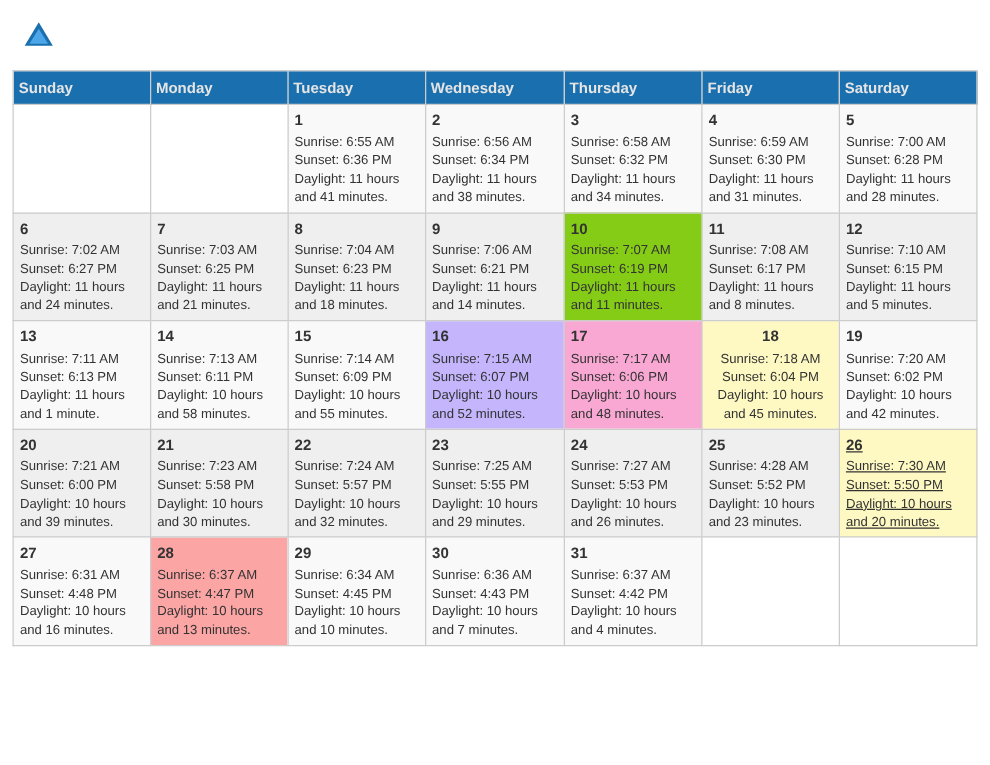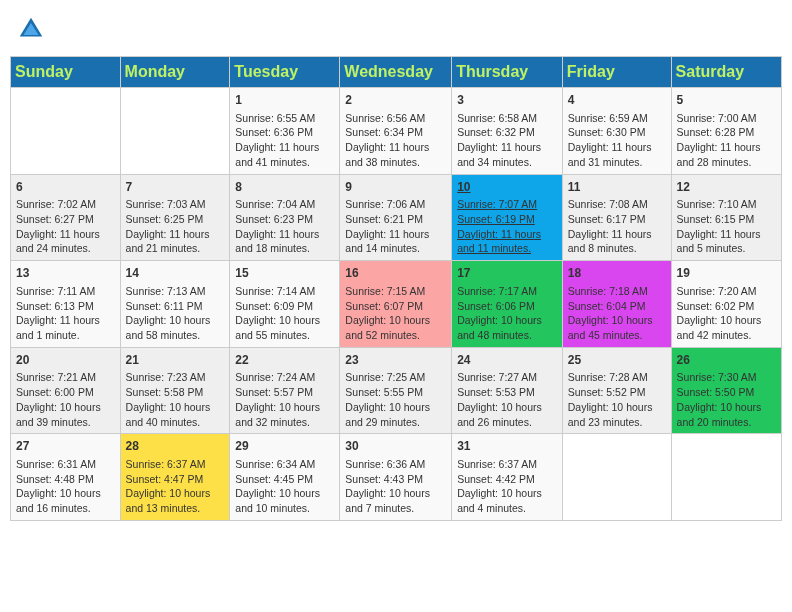--- a/index.html
+++ b/index.html
@@ -47,24 +47,24 @@
       font-size: 15px;
       color: #555;
     }
     table {
       width: 100%;
       border-collapse: collapse;
       font-size: 11px;
     }
     thead tr th {
       background: #1a6faf;
-      color: #bef264;
+      color: #e5e5e5;
       padding: 6px 4px;
       text-align: left;
-      font-size: 16px;
+      font-size: 12px;
       font-weight: bold;
       border: 1px solid #ccc;
     }
     tbody tr td {
       border: 1px solid #ccc;
       vertical-align: top;
       padding: 4px 5px;
       height: 80px;
       width: 113px;
       color: #333;
@@ -172,21 +172,21 @@
           <div>Sunrise: 7:04 AM</div>
           <div>Sunset: 6:23 PM</div>
           <div>Daylight: 11 hours and 18 minutes.</div>
         </td>
         <td style="background: rgb(239, 239, 239);">
           <span class="day-num">9</span>
           <div>Sunrise: 7:06 AM</div>
           <div>Sunset: 6:21 PM</div>
           <div>Daylight: 11 hours and 14 minutes.</div>
         </td>
-        <td style="background: #0ea5e9; text-decoration: underline;">
+        <td style="background: #84cc16;">
           <span class="day-num">10</span>
           <div>Sunrise: 7:07 AM</div>
           <div>Sunset: 6:19 PM</div>
           <div>Daylight: 11 hours and 11 minutes.</div>
         </td>
         <td style="background: rgb(239, 239, 239);">
           <span class="day-num">11</span>
           <div>Sunrise: 7:08 AM</div>
           <div>Sunset: 6:17 PM</div>
           <div>Daylight: 11 hours and 8 minutes.</div>
@@ -210,33 +210,33 @@
           <div>Sunrise: 7:13 AM</div>
           <div>Sunset: 6:11 PM</div>
           <div>Daylight: 10 hours and 58 minutes.</div>
         </td>
         <td style="background: rgb(249, 249, 249);">
           <span class="day-num">15</span>
           <div>Sunrise: 7:14 AM</div>
           <div>Sunset: 6:09 PM</div>
           <div>Daylight: 10 hours and 55 minutes.</div>
         </td>
-        <td style="background: #fca5a5; margin-left: 48px;">
+        <td style="background: #c4b5fd; margin-left: 48px;">
           <span class="day-num">16</span>
           <div>Sunrise: 7:15 AM</div>
           <div>Sunset: 6:07 PM</div>
           <div>Daylight: 10 hours and 52 minutes.</div>
         </td>
-        <td style="background: #22c55e;">
+        <td style="background: #f9a8d4;">
           <span class="day-num">17</span>
           <div>Sunrise: 7:17 AM</div>
           <div>Sunset: 6:06 PM</div>
           <div>Daylight: 10 hours and 48 minutes.</div>
         </td>
-        <td style="background: #d946ef;">
+        <td style="background: #fef9c3; text-align: center;">
           <span class="day-num">18</span>
           <div>Sunrise: 7:18 AM</div>
           <div>Sunset: 6:04 PM</div>
           <div>Daylight: 10 hours and 45 minutes.</div>
         </td>
         <td style="background: rgb(249, 249, 249);">
           <span class="day-num">19</span>
           <div>Sunrise: 7:20 AM</div>
           <div>Sunset: 6:02 PM</div>
           <div>Daylight: 10 hours and 42 minutes.</div>
@@ -246,21 +246,21 @@
         <td style="background: rgb(239, 239, 239);">
           <span class="day-num">20</span>
           <div>Sunrise: 7:21 AM</div>
           <div>Sunset: 6:00 PM</div>
           <div>Daylight: 10 hours and 39 minutes.</div>
         </td>
         <td style="background: rgb(239, 239, 239);">
           <span class="day-num">21</span>
           <div>Sunrise: 7:23 AM</div>
           <div>Sunset: 5:58 PM</div>
-          <div>Daylight: 10 hours and 40 minutes.</div>
+          <div>Daylight: 10 hours and 30 minutes.</div>
         </td>
         <td style="background: rgb(239, 239, 239); margin-top: 16px;">
           <span class="day-num">22</span>
           <div>Sunrise: 7:24 AM</div>
           <div>Sunset: 5:57 PM</div>
           <div>Daylight: 10 hours and 32 minutes.</div>
         </td>
         <td style="background: rgb(239, 239, 239);">
           <span class="day-num">23</span>
           <div>Sunrise: 7:25 AM</div>
@@ -268,39 +268,39 @@
           <div>Daylight: 10 hours and 29 minutes.</div>
         </td>
         <td style="background: rgb(239, 239, 239);">
           <span class="day-num">24</span>
           <div>Sunrise: 7:27 AM</div>
           <div>Sunset: 5:53 PM</div>
           <div>Daylight: 10 hours and 26 minutes.</div>
         </td>
         <td style="background: rgb(239, 239, 239);">
           <span class="day-num">25</span>
-          <div>Sunrise: 7:28 AM</div>
+          <div>Sunrise: 4:28 AM</div>
           <div>Sunset: 5:52 PM</div>
           <div>Daylight: 10 hours and 23 minutes.</div>
         </td>
-        <td style="background: #22c55e;">
+        <td style="background: #fef9c3; text-decoration: underline;">
           <span class="day-num">26</span>
           <div>Sunrise: 7:30 AM</div>
           <div>Sunset: 5:50 PM</div>
           <div>Daylight: 10 hours and 20 minutes.</div>
         </td>
       </tr>
       <tr>
         <td style="background: rgb(249, 249, 249);">
           <span class="day-num">27</span>
           <div>Sunrise: 6:31 AM</div>
           <div>Sunset: 4:48 PM</div>
           <div>Daylight: 10 hours and 16 minutes.</div>
         </td>
-        <td style="background: #fde047;">
+        <td style="background: #fca5a5;">
           <span class="day-num">28</span>
           <div>Sunrise: 6:37 AM</div>
           <div>Sunset: 4:47 PM</div>
           <div>Daylight: 10 hours and 13 minutes.</div>
         </td>
         <td style="background: rgb(249, 249, 249);">
           <span class="day-num">29</span>
           <div>Sunrise: 6:34 AM</div>
           <div>Sunset: 4:45 PM</div>
           <div>Daylight: 10 hours and 10 minutes.</div>

